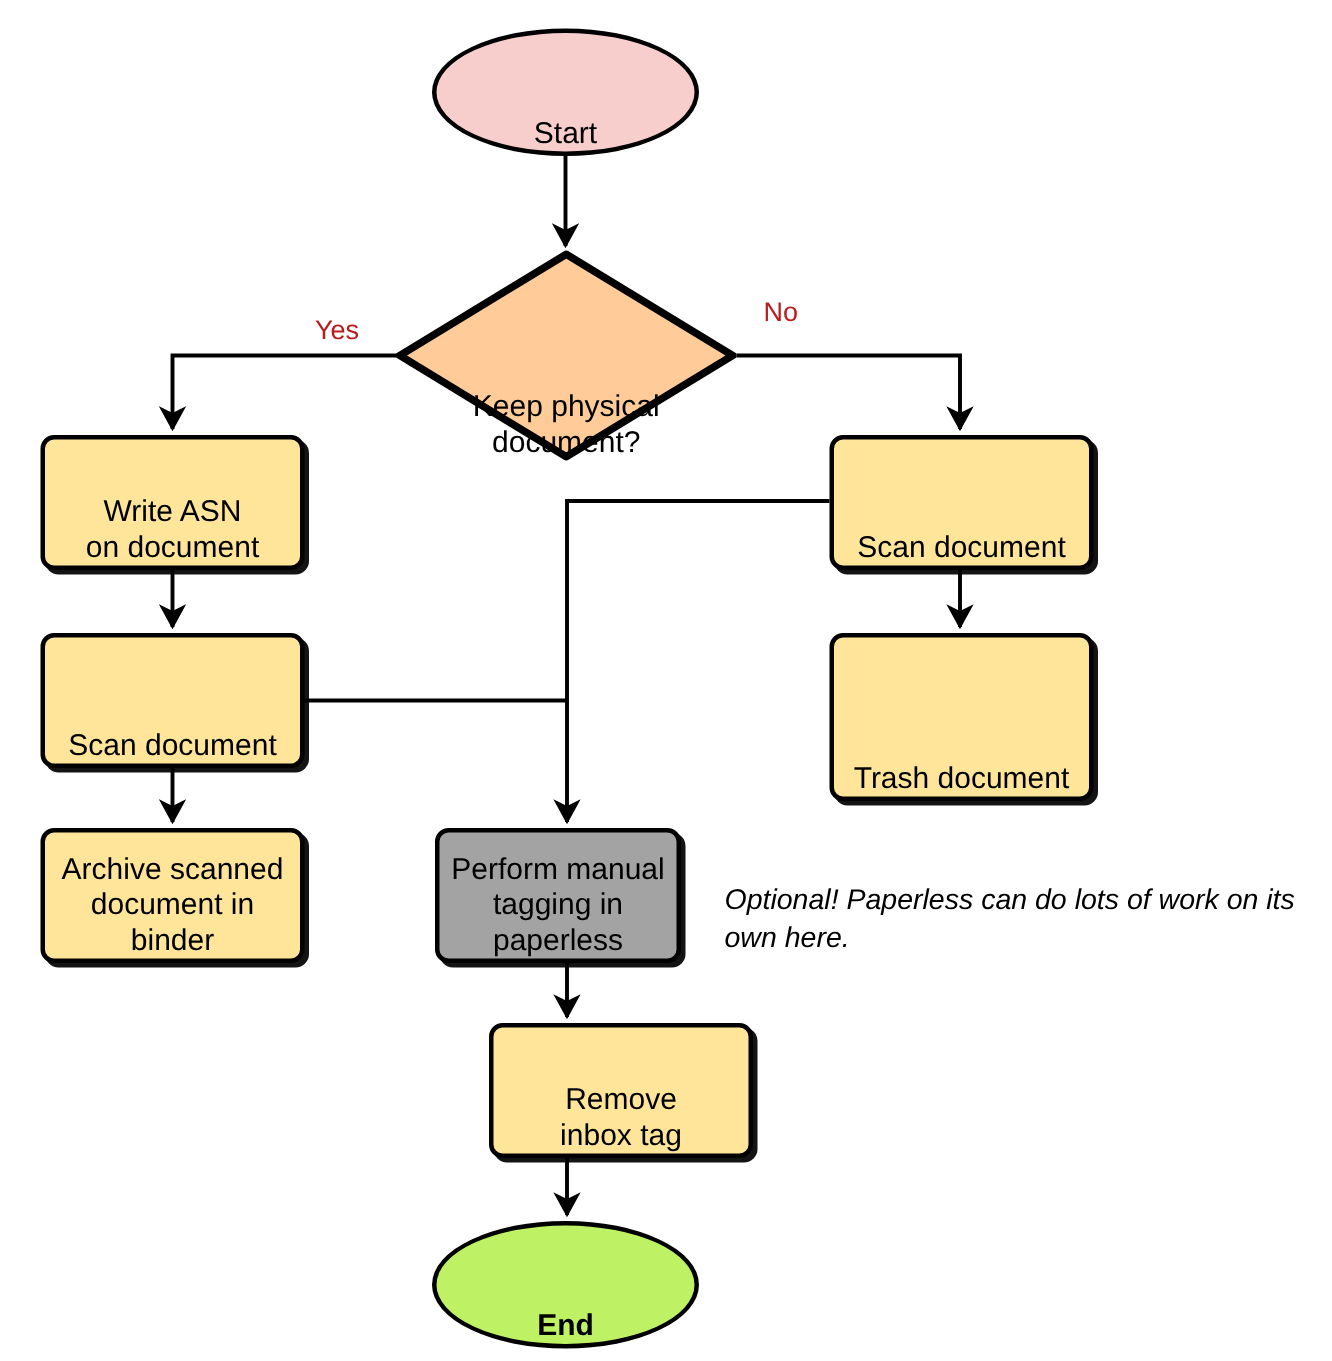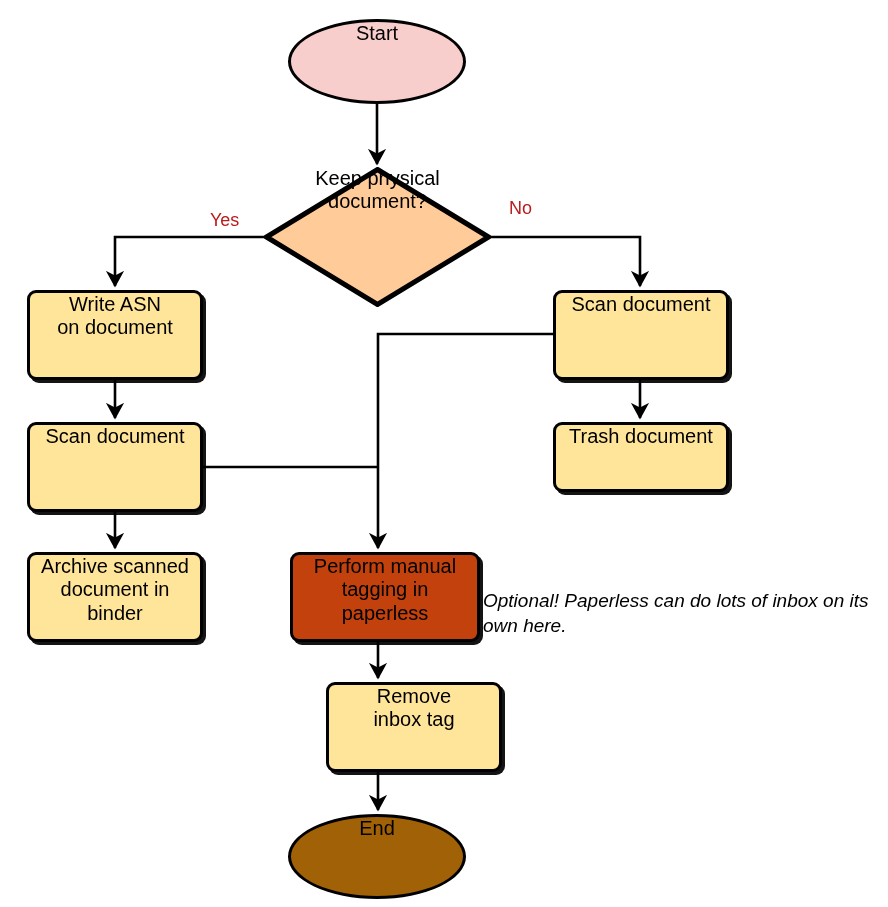--- a/index.html
+++ b/index.html
@@ -22,21 +22,21 @@
     position: absolute;
     left: 0;
     top: 0;
     width: 888px;
     height: 907px;
   }
   .node {
     position: absolute;
     box-sizing: border-box;
     display: flex;
-    align-items: flex-start;
+    align-items: flex-end;
     justify-content: center;
     text-align: center;
     color: #000000;
     line-height: 1.17;
     white-space: pre-line;
     z-index: 3;
   }
   .node.terminal {
     border: 3px solid #000000;
     border-radius: 50%;
@@ -141,38 +141,38 @@
   <div class="node process" style="left:27px; top:552px; width:176px; height:90px; background:#ffe59a;">
     <span>Archive scanned
 document in
 binder</span>
   </div>
 
   <div class="node process" style="left:553px; top:290px; width:176px; height:90px; background:#ffe59a;">
     <span>Scan document</span>
   </div>
 
-  <div class="node process" style="left:553px; top:422px; width:176px; height:70px; background:#ffe59a;">
+  <div class="node process" style="left:553px; top:422px; width:176px; height:112px; background:#ffe59a;">
     <span>Trash document</span>
   </div>
 
-  <div class="node process" style="left:290px; top:552px; width:190px; height:90px; background:#c2410c;">
+  <div class="node process" style="left:290px; top:552px; width:164px; height:90px; background:#a3a3a3;">
     <span>Perform manual
 tagging in
 paperless</span>
   </div>
 
   <div class="node process" style="left:290px; top:682px; width:176px; height:90px; background:#ffe59a;margin-left:36px;">
     <span>Remove
 inbox tag</span>
   </div>
 
-  <div class="node terminal" style="left:288px; top:814px; width:178px; height:85px; background:#a16207;">
+  <div class="node terminal" style="left:288px; top:814px; width:178px; height:85px; background:#bef264;font-weight:bold;">
     <span>End</span>
   </div>
 
   <div class="edge-label" style="left:210px; top:210px;">Yes</div>
 
   <div class="edge-label" style="left:509px; top:198px;">No</div>
 
-  <div class="annotation" style="left:483px; top:589px; width:400px;">Optional! Paperless can do lots of inbox on its own here.</div>
+  <div class="annotation" style="left:483px; top:589px; width:400px;">Optional! Paperless can do lots of work on its own here.</div>
 
 </div>
 
 </body></html>

